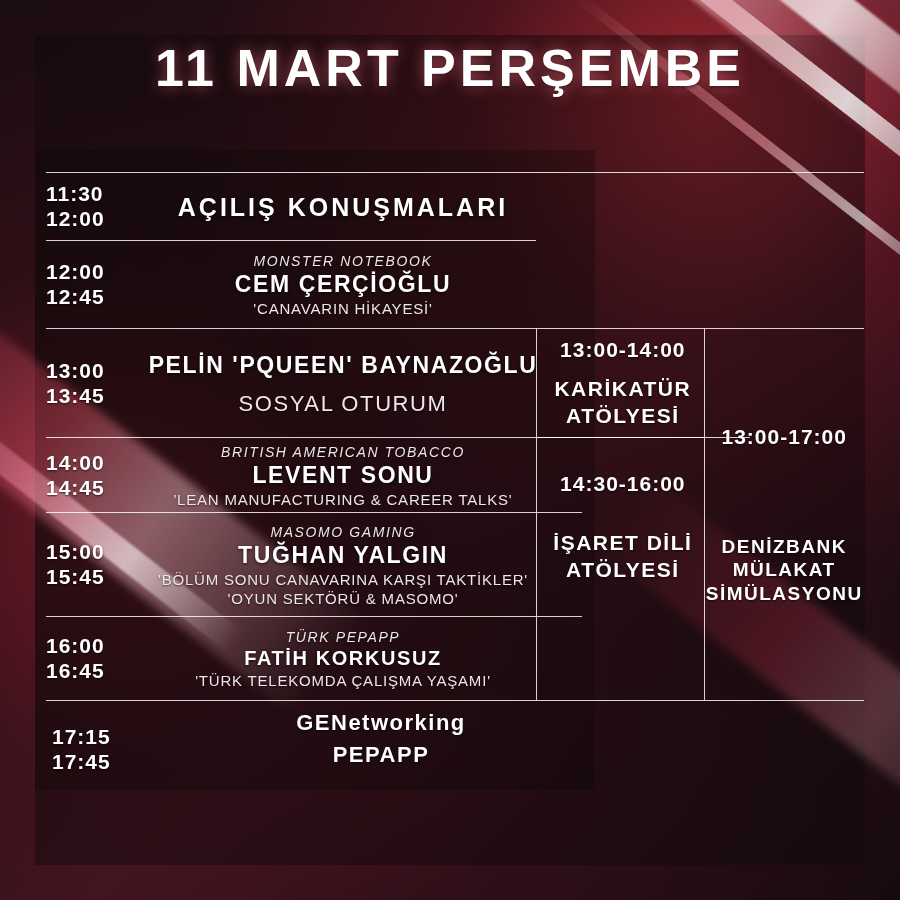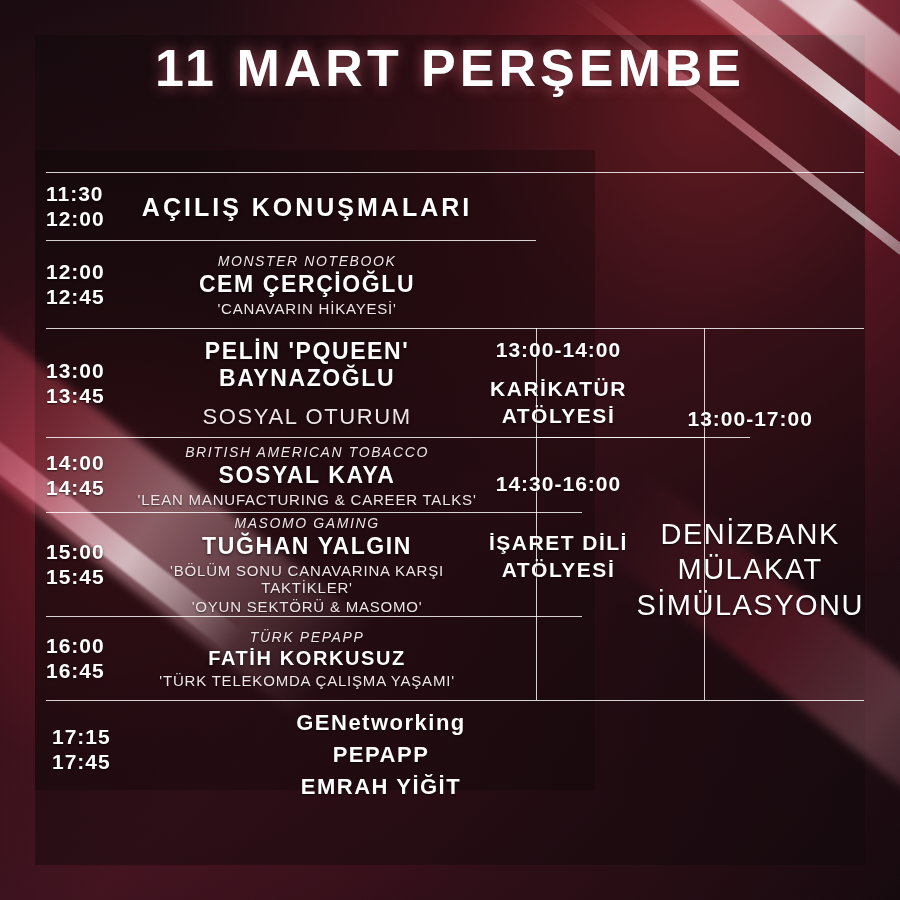--- a/index.html
+++ b/index.html
@@ -190,22 +190,22 @@
     white-space: pre-line;
   }
   .db-time {
     font-size: 21px;
     font-weight: bold;
     letter-spacing: 1px;
     color: #ffffff;
     text-shadow: 0 1px 2px rgba(0,0,0,0.65);
   }
   .db-name {
-    font-size: 29px;
-    font-weight: normal;
+    font-size: 19px;
+    font-weight: bold;
     letter-spacing: 1.5px;
     line-height: 1.22;
     color: #ffffff;
     white-space: pre-line;
     text-shadow: 0 1px 2px rgba(0,0,0,0.65);
   }
 
   
   .rule {
     position: absolute;
@@ -325,21 +325,21 @@
 MÜLAKAT
 SİMÜLASYONU</div>
         </td>
       </tr>
 
       <tr style="height:75px;">
         <td class="time-col">14:00
 14:45</td>
         <td class="main-col">
           <div class="company">BRITISH AMERICAN TOBACCO</div>
-          <div class="speaker">SOSYAL KAYA</div>
+          <div class="speaker">LEVENT SONU</div>
           <div class="talk">'LEAN MANUFACTURING &amp; CAREER TALKS'</div>
         </td>
         <td class="ws-col" rowspan="2">
           <div class="ws-time">14:30-16:00</div>
           <div class="ws-name" style="margin-top:34px;">İŞARET DİLİ
 ATÖLYESİ</div>
         </td>
       </tr>
 
       <tr style="height:104px;">
@@ -365,18 +365,17 @@
       </tr>
     </tbody>
       </table>
 
     <div class="closing">
       <div class="closing-time">17:15
 17:45</div>
       <div class="closing-lines">
         <div>GENetworking</div>
         <div>PEPAPP</div>
-        <div>EMRAH YİĞİT</div>
       </div>
     </div>
 
   </div>
 </div>
 
 </body></html>

